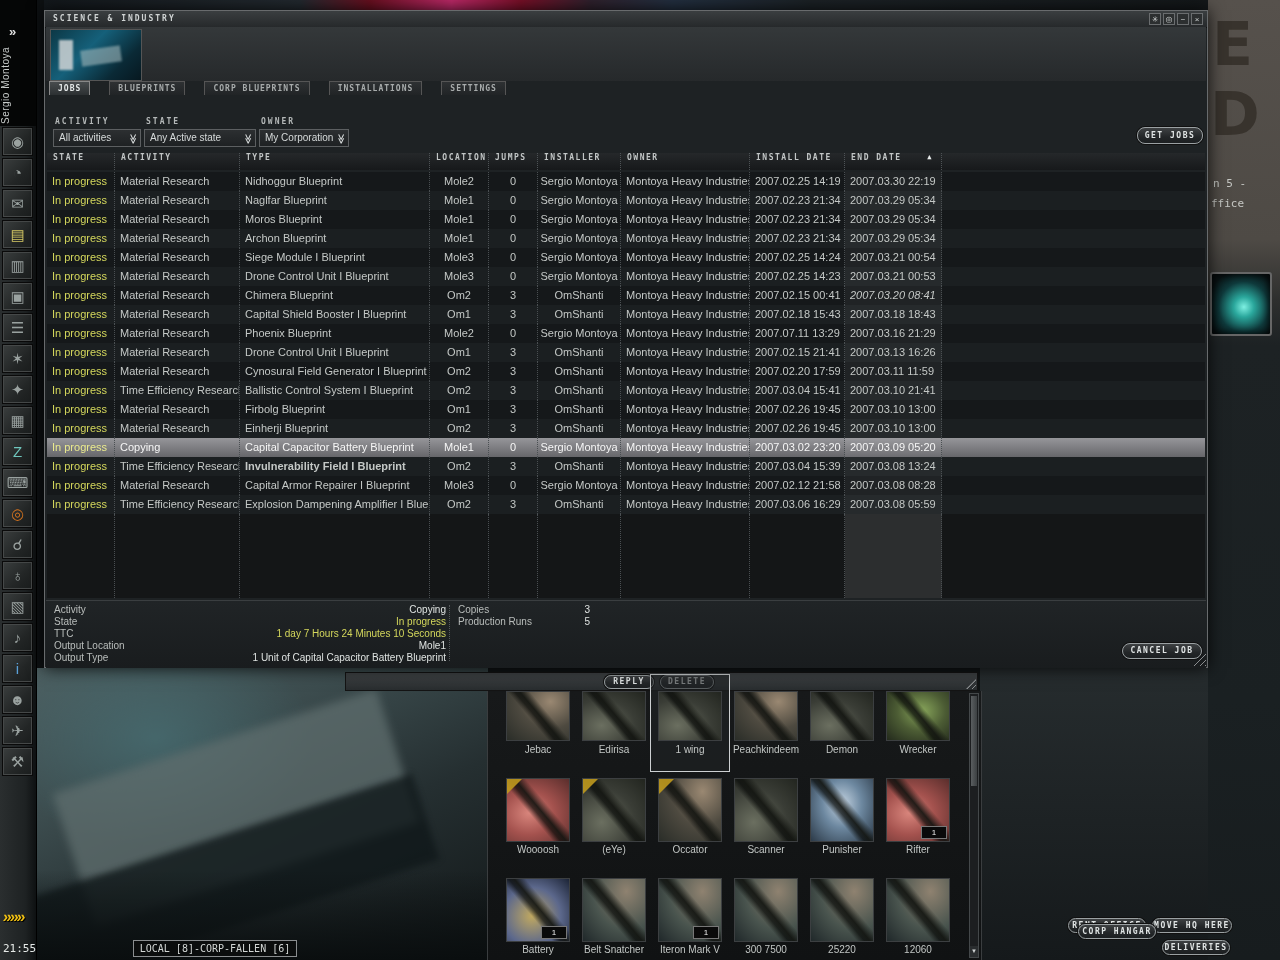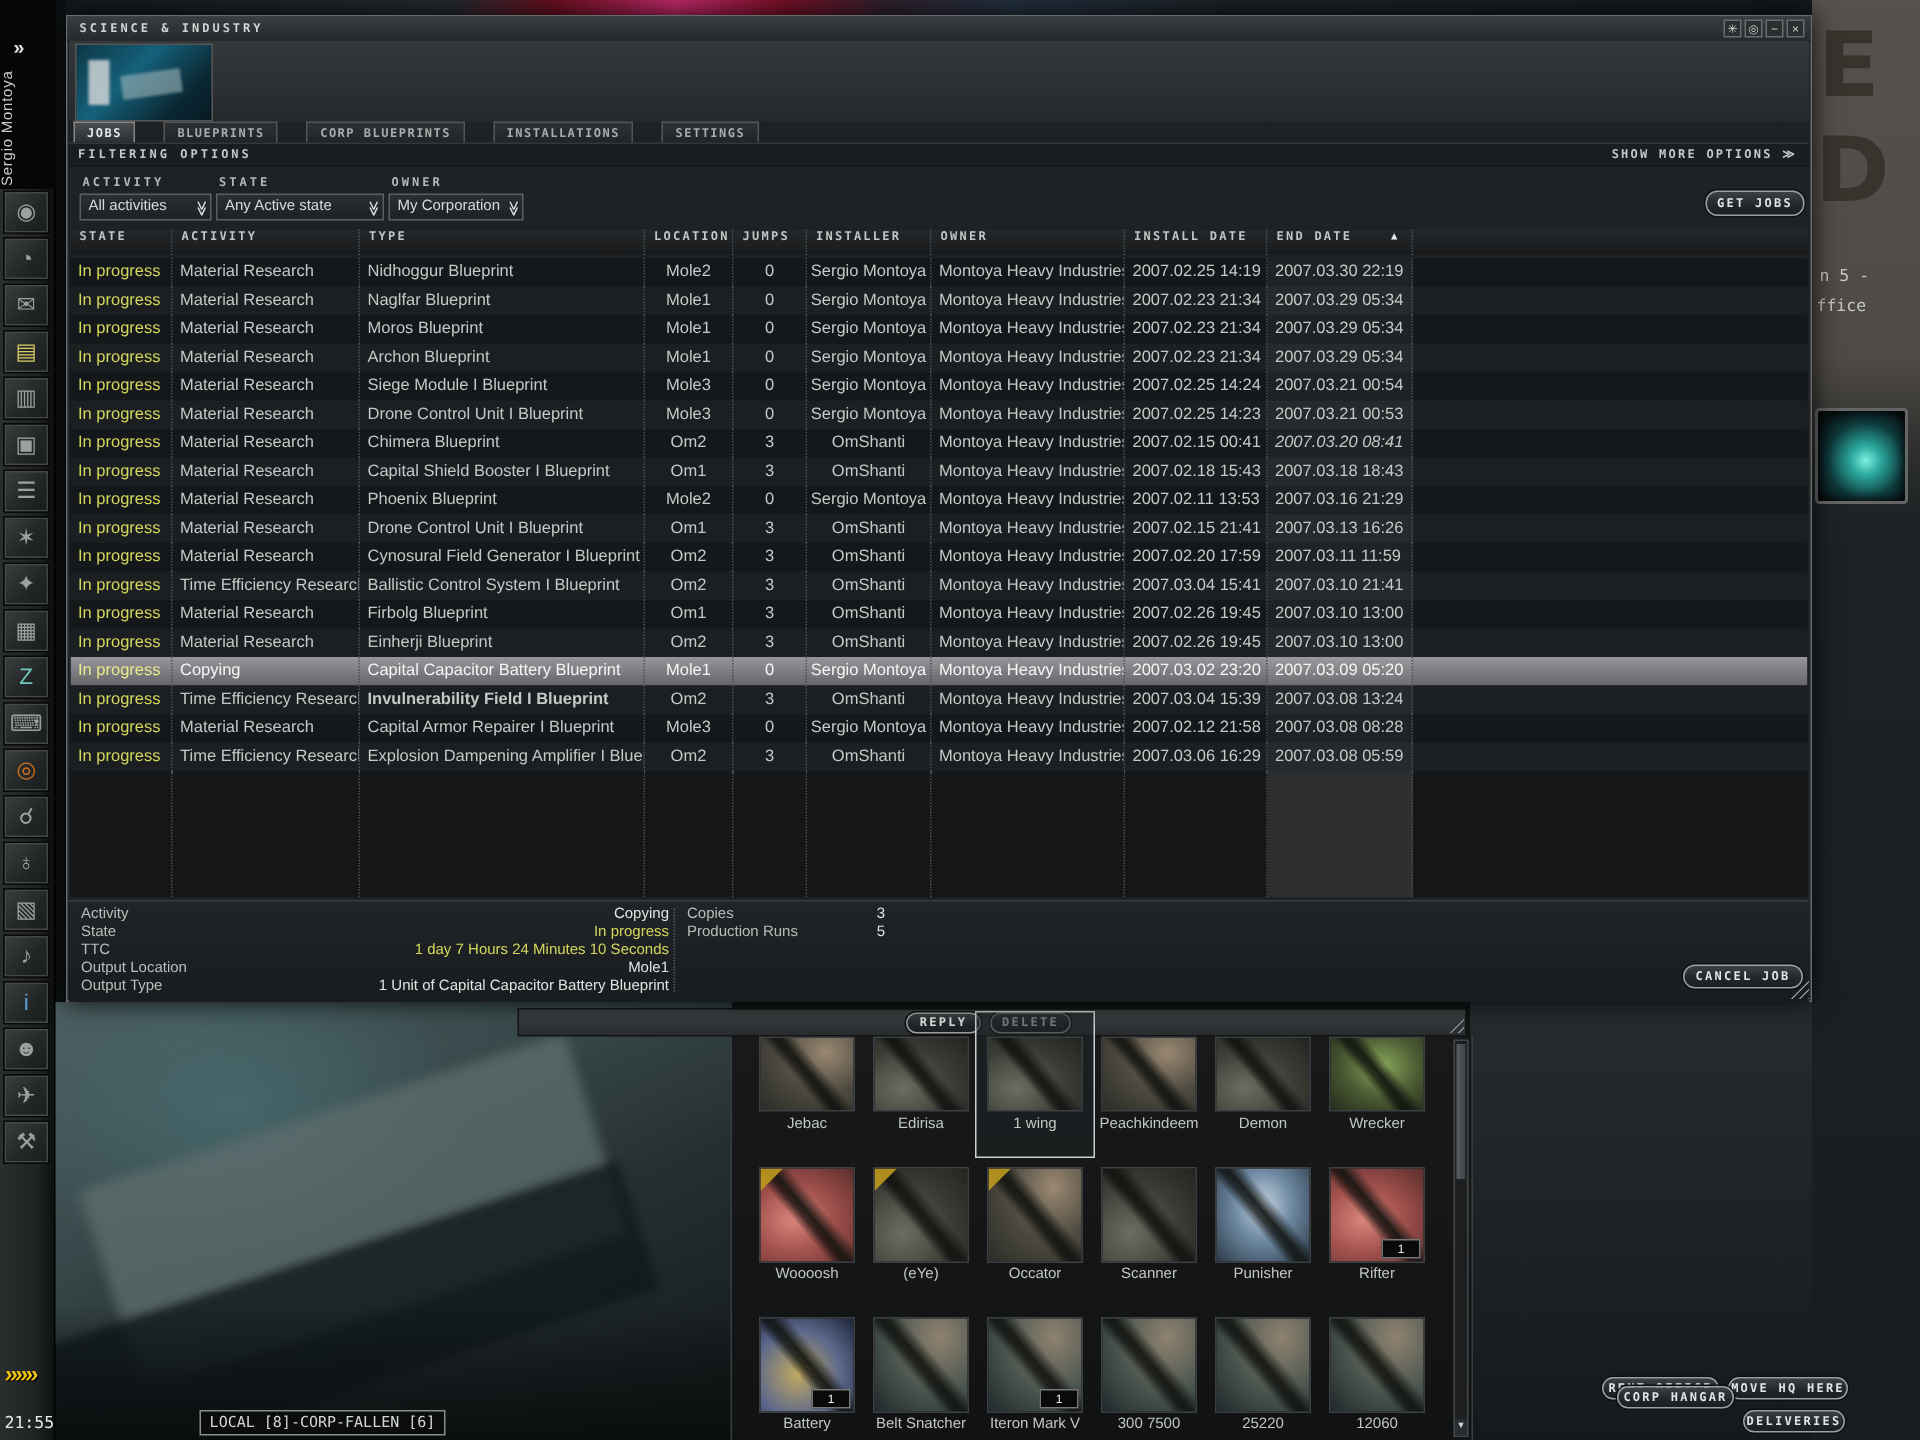--- a/index.html
+++ b/index.html
@@ -281,24 +281,20 @@
   <div id="sci-banner">
     <div id="banner-thumb"></div>
   </div>
   <div id="tabs">
       <div class="tab active">JOBS</div>
       <div class="tab">BLUEPRINTS</div>
       <div class="tab">CORP BLUEPRINTS</div>
       <div class="tab">INSTALLATIONS</div>
       <div class="tab">SETTINGS</div>
     </div>
-  <div id="filterbar">
-    <span class="lbl">FILTERING OPTIONS</span>
-    <span id="show-more">SHOW MORE OPTIONS ≫</span>
-  </div>
   <div id="filters">
       <div class="dd-label" style="left: 10px;">ACTIVITY</div>
       <div class="dd" style="left: 8px; width: 88px;">All activities<div class="dd-arr">≫</div></div>
       <div class="dd-label" style="left: 101px;">STATE</div>
       <div class="dd" style="left: 99px; width: 112px;">Any Active state<div class="dd-arr">≫</div></div>
       <div class="dd-label" style="left: 216px;">OWNER</div>
       <div class="dd" style="left: 214px; width: 90px;">My Corporation<div class="dd-arr">≫</div></div>
     </div>
   <div id="get-jobs" class="btn">GET JOBS</div>
   <div id="thead">
@@ -411,21 +407,21 @@
         <div class="cl c9"></div>
       </div>
       <div class="trow odd">
         <div class="cl c0 state" style="width: 68px;">In progress</div>
         <div class="cl c1" style="width: 125px;">Material Research</div>
         <div class="cl c2" style="width: 190px;">Phoenix Blueprint</div>
         <div class="cl c3 center" style="width: 59px;">Mole2</div>
         <div class="cl c4 center" style="width: 49px;">0</div>
         <div class="cl c5 center" style="width: 83px;">Sergio Montoya</div>
         <div class="cl c6" style="width: 129px;">Montoya Heavy Industries</div>
-        <div class="cl c7" style="width: 95px;">2007.02.11 13:53</div>
+        <div class="cl c7" style="width: 95px;">2007.07.11 13:29</div>
         <div class="cl c8" style="width: 97px;">2007.03.16 21:29</div>
         <div class="cl c9"></div>
       </div>
       <div class="trow even">
         <div class="cl c0 state" style="width: 68px;">In progress</div>
         <div class="cl c1" style="width: 125px;">Material Research</div>
         <div class="cl c2" style="width: 190px;">Drone Control Unit I Blueprint</div>
         <div class="cl c3 center" style="width: 59px;">Om1</div>
         <div class="cl c4 center" style="width: 49px;">3</div>
         <div class="cl c5 center" style="width: 83px;">OmShanti</div>

